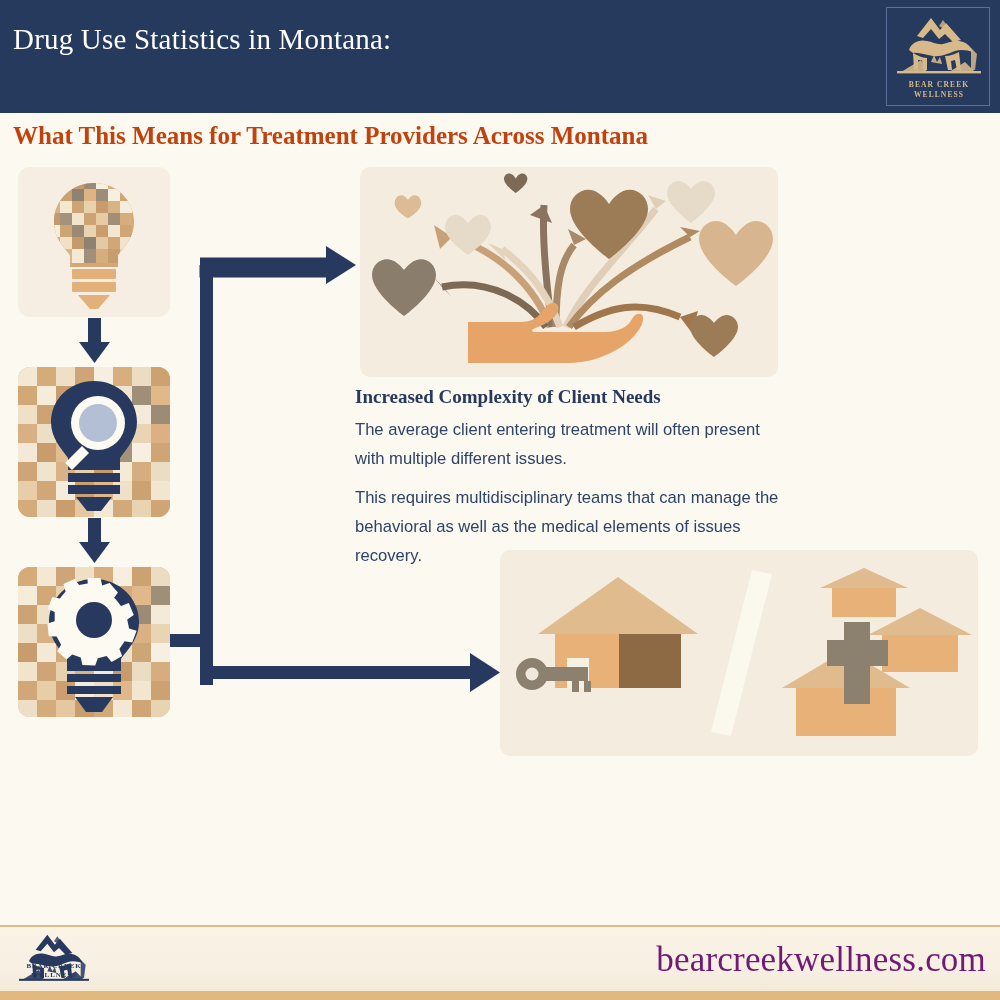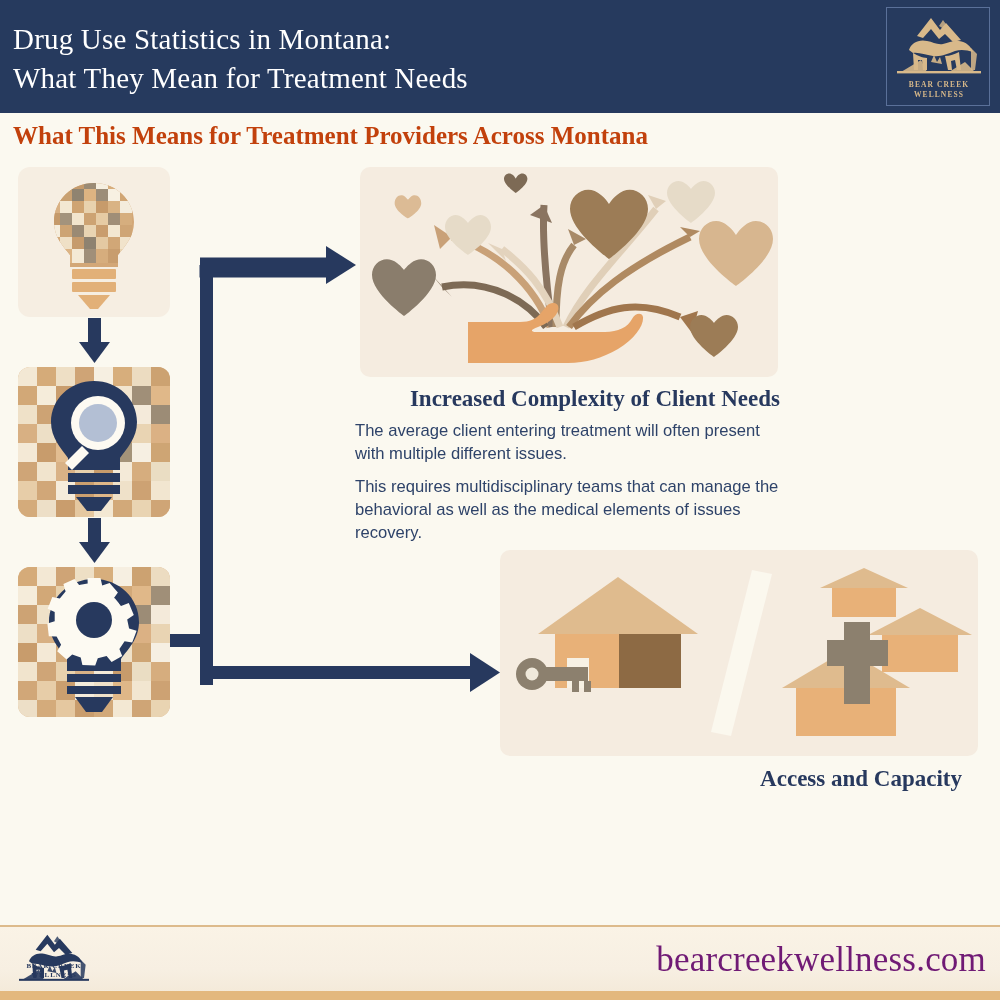--- a/index.html
+++ b/index.html
@@ -65,25 +65,25 @@
   }
   .art-card.a1{left:360px;top:167px;width:418px;height:210px;}
   .art-card.a2{left:500px;top:550px;width:478px;height:206px;}
 
   
   .txt-block{position:absolute;}
   .txt-block.t1{left:355px;top:386px;width:425px;}
   .txt-block.t2{left:492px;top:766px;width:470px;}
   .blk-title{
     color:#27395e;font-family:"Liberation Serif", serif;
-    font-size:23px;font-weight:700;margin:0 0 7px 0;letter-spacing:0px;text-align:right;
+    font-size:19px;font-weight:700;margin:0 0 7px 0;letter-spacing:0px;
   }
   .blk-p{
     color:#2e4369;font-family:"Liberation Sans", sans-serif;
-    font-size:16.6px;line-height:23px;margin:0 0 10px 0;
+    font-size:16.6px;line-height:29px;margin:0 0 10px 0;
   }
   .blk-p:last-child{margin-bottom:0;}
 
   
   .footer{
     position:absolute;left:0;top:925px;width:1000px;height:75px;
     background:linear-gradient(180deg,#faf3e6 0%, #f7efe2 60%, #f3e8d6 100%);
   }
   .footer-rule{
     position:absolute;left:0;top:925px;width:1000px;height:2px;background:#ddbb8c;
@@ -105,21 +105,20 @@
   }
 </style>
 </head>
 <body>
 
 <div class="page">
 
   <div class="header">
     <div class="header-title">
       <span class="ln">Drug Use Statistics in Montana:</span>
-      <span class="ln">What They Mean for Treatment Needs</span>
     </div>
 
     <div class="brand-box">
       <svg class="brand-mark" viewBox="0 0 104 72">
         <g fill="#d8b98a">
           <path d="M30 26 L44 8 L53 20 L59 13 L74 30 L66 32 L58 24 L52 29 L44 19 L36 28 Z"></path>
           <path d="M52 16 L56 10 L61 17 L57 19 Z" opacity=".8"></path>
           <path d="M22 40 C24 33 32 29 40 31 C46 32 50 35 56 34 C62 33 66 30 72 31 C79 32 84 36 86 42
                    C80 40 74 39 68 41 C60 44 54 47 46 46 C38 45 32 42 26 43 Z"></path>
           <path d="M26 43 C30 45 35 48 40 48 L40 60 L36 60 L35 50 L31 50 L31 60 L27 60 Z"></path>
@@ -505,21 +504,20 @@
         <path d="M282 138 L346 100 L410 138 Z" fill="#dfbb8e"></path>
         <g fill="#8c806e">
           <rect x="344" y="72" width="26" height="82"></rect>
           <rect x="327" y="90" width="61" height="26"></rect>
         </g>
       </g>
     </svg>
   </div>
 
   <div class="txt-block t2">
-    <div class="blk-title">Access and Capacity</div>
   </div>
 
   <div class="footer"></div>
   <div class="footer-rule"></div>
   <div class="footer-bottombar"></div>
 
   <svg class="footer-logo" viewBox="0 0 104 72">
     <g fill="#27395e">
       <path d="M30 26 L44 8 L53 20 L59 13 L74 30 L66 32 L58 24 L52 29 L44 19 L36 28 Z"></path>
       <path d="M52 16 L56 10 L61 17 L57 19 Z" opacity=".8"></path>

